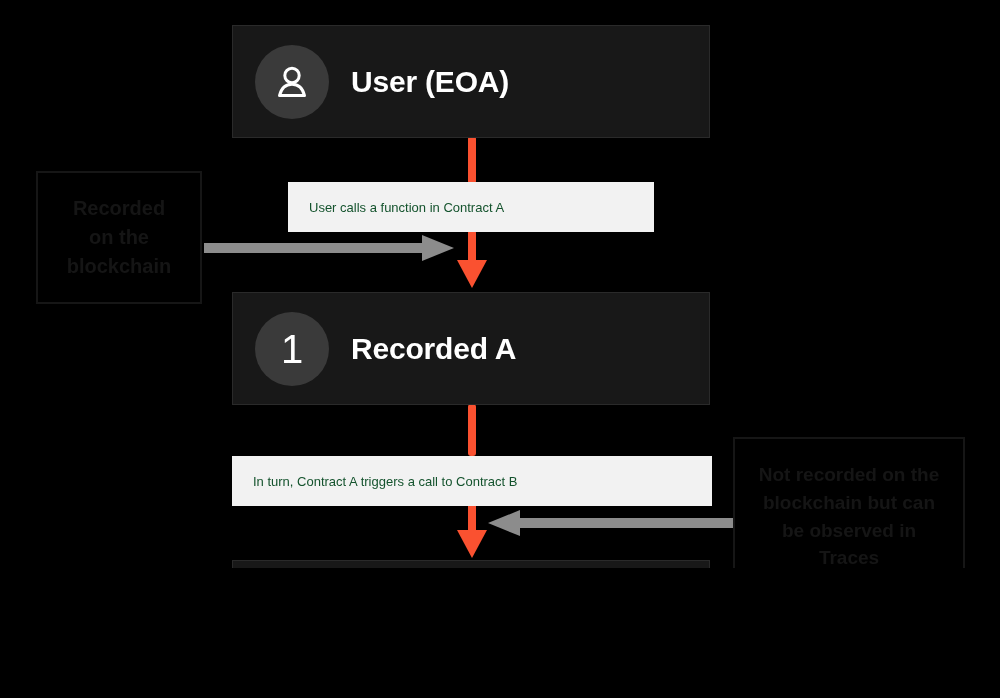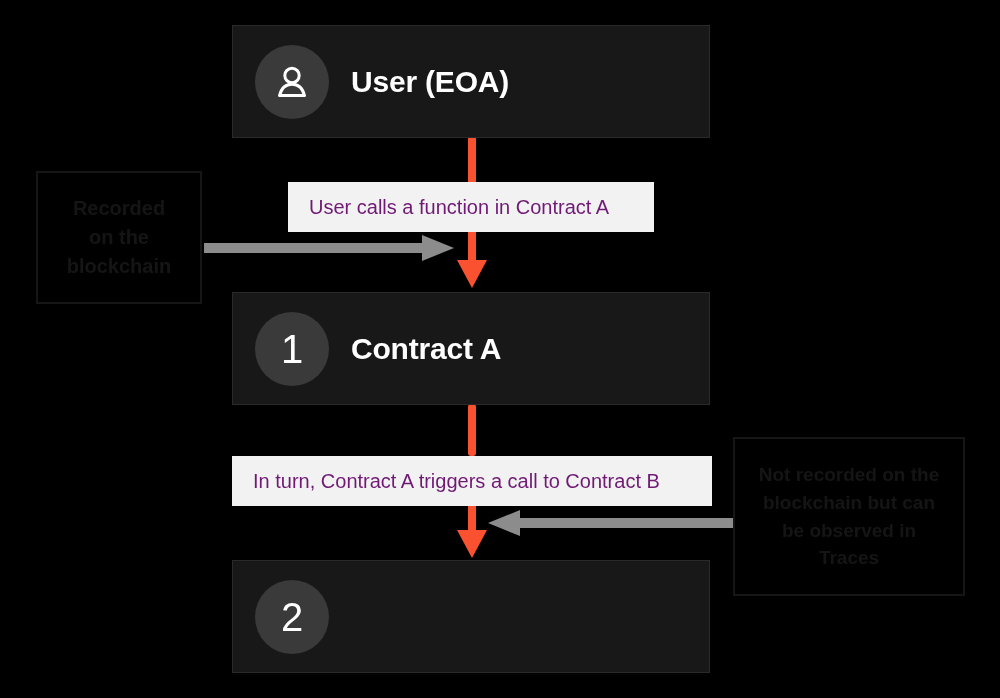--- a/index.html
+++ b/index.html
@@ -8,21 +8,21 @@
     padding: 0;
     background: #000000;
   }
   body {
     font-family: "Liberation Sans", sans-serif;
   }
 
   #canvas {
     position: relative;
     width: 1000px;
-    height: 698px;
+    height: 568px;
     background: #000000;
     overflow: hidden;
     text-decoration: underline;
   }
 
   
   .node {
     position: absolute;
     left: 232px;
     width: 478px;
@@ -63,22 +63,22 @@
     font-size: 30px;
     font-weight: bold;
     letter-spacing: -0.2px;
     white-space: nowrap;
   }
 
   
   .caption {
     position: absolute;
     background: #f2f2f2;
-    color: #701a75;
-    font-size: 20px;
+    color: #14532d;
+    font-size: 13px;
     display: flex;
     align-items: center;
     box-sizing: border-box;
     z-index: 6;
     white-space: nowrap;
   }
   .caption-1 {
     left: 288px;
     top: 182px;
     width: 366px;
@@ -180,21 +180,21 @@
         <path d="M7.5 33.5 C9.5 25.5 14.5 22.2 20 22.2 C25.5 22.2 30.5 25.5 32.5 33.5 Z" fill="none" stroke="#ffffff" stroke-width="3" stroke-linejoin="round"></path>
       </svg>
     </div>
     <div class="node-label">User (EOA)</div>
   </div>
 
   <div class="node node-a">
     <div class="node-badge">
       <span class="node-badge-num">1</span>
     </div>
-    <div class="node-label">Contract A</div>
+    <div class="node-label">Recorded A</div>
   </div>
 
   <div class="node node-b">
     <div class="node-badge">
       <span class="node-badge-num">2</span>
     </div>
   </div>
 
   <div class="caption caption-1">User calls a function in Contract A</div>
 

